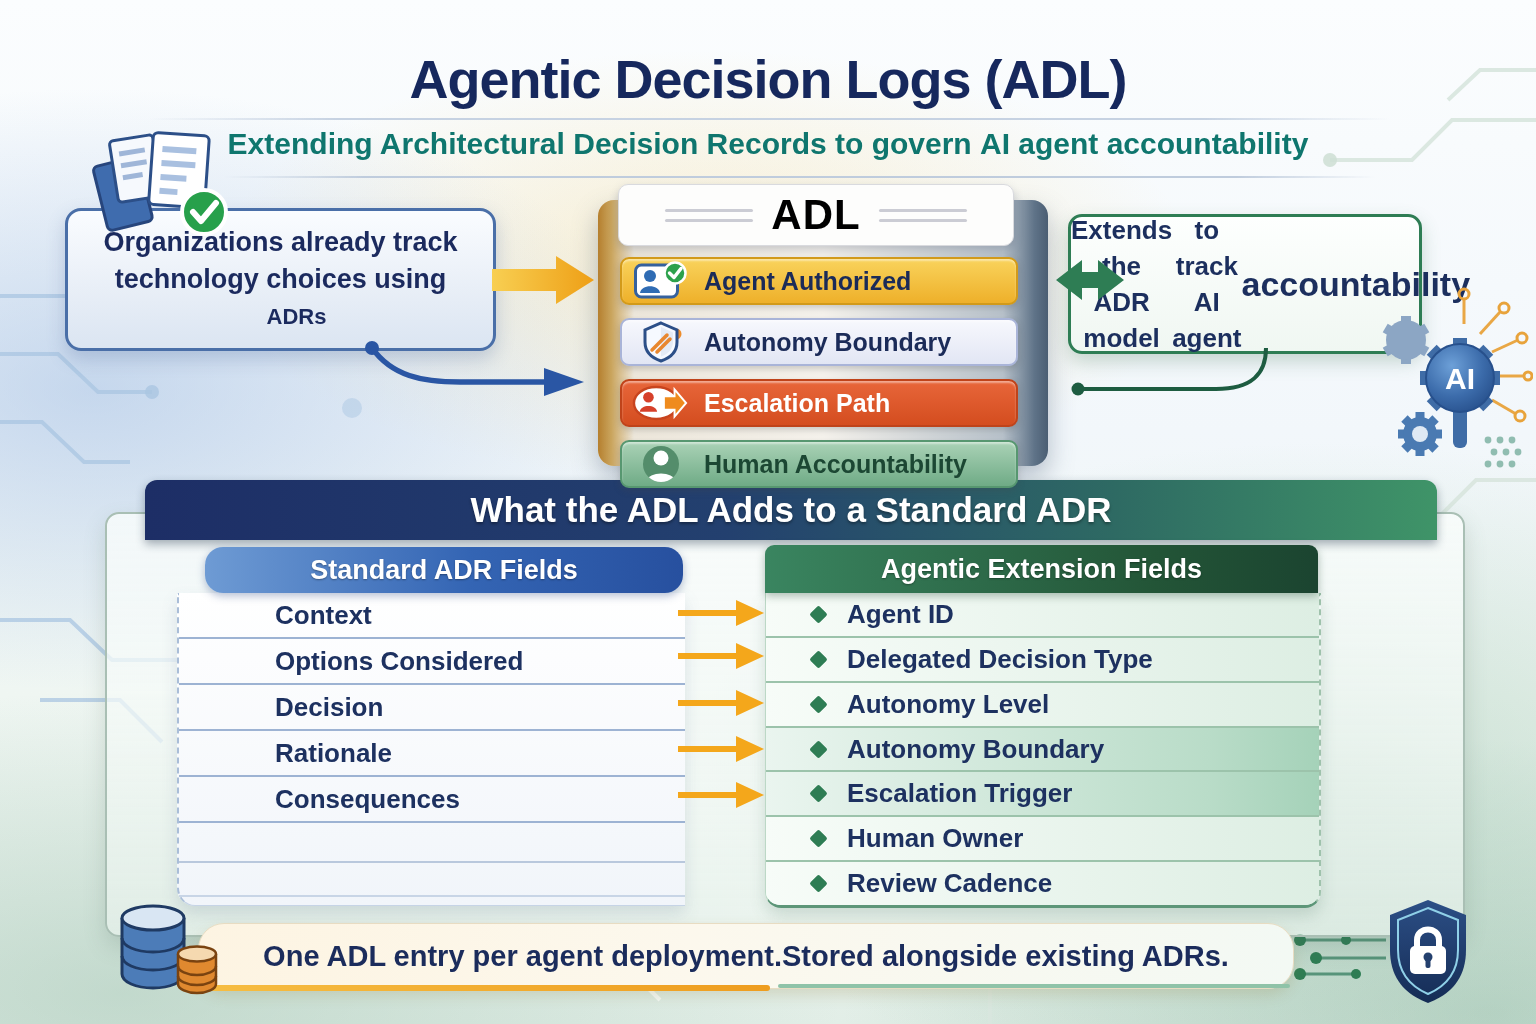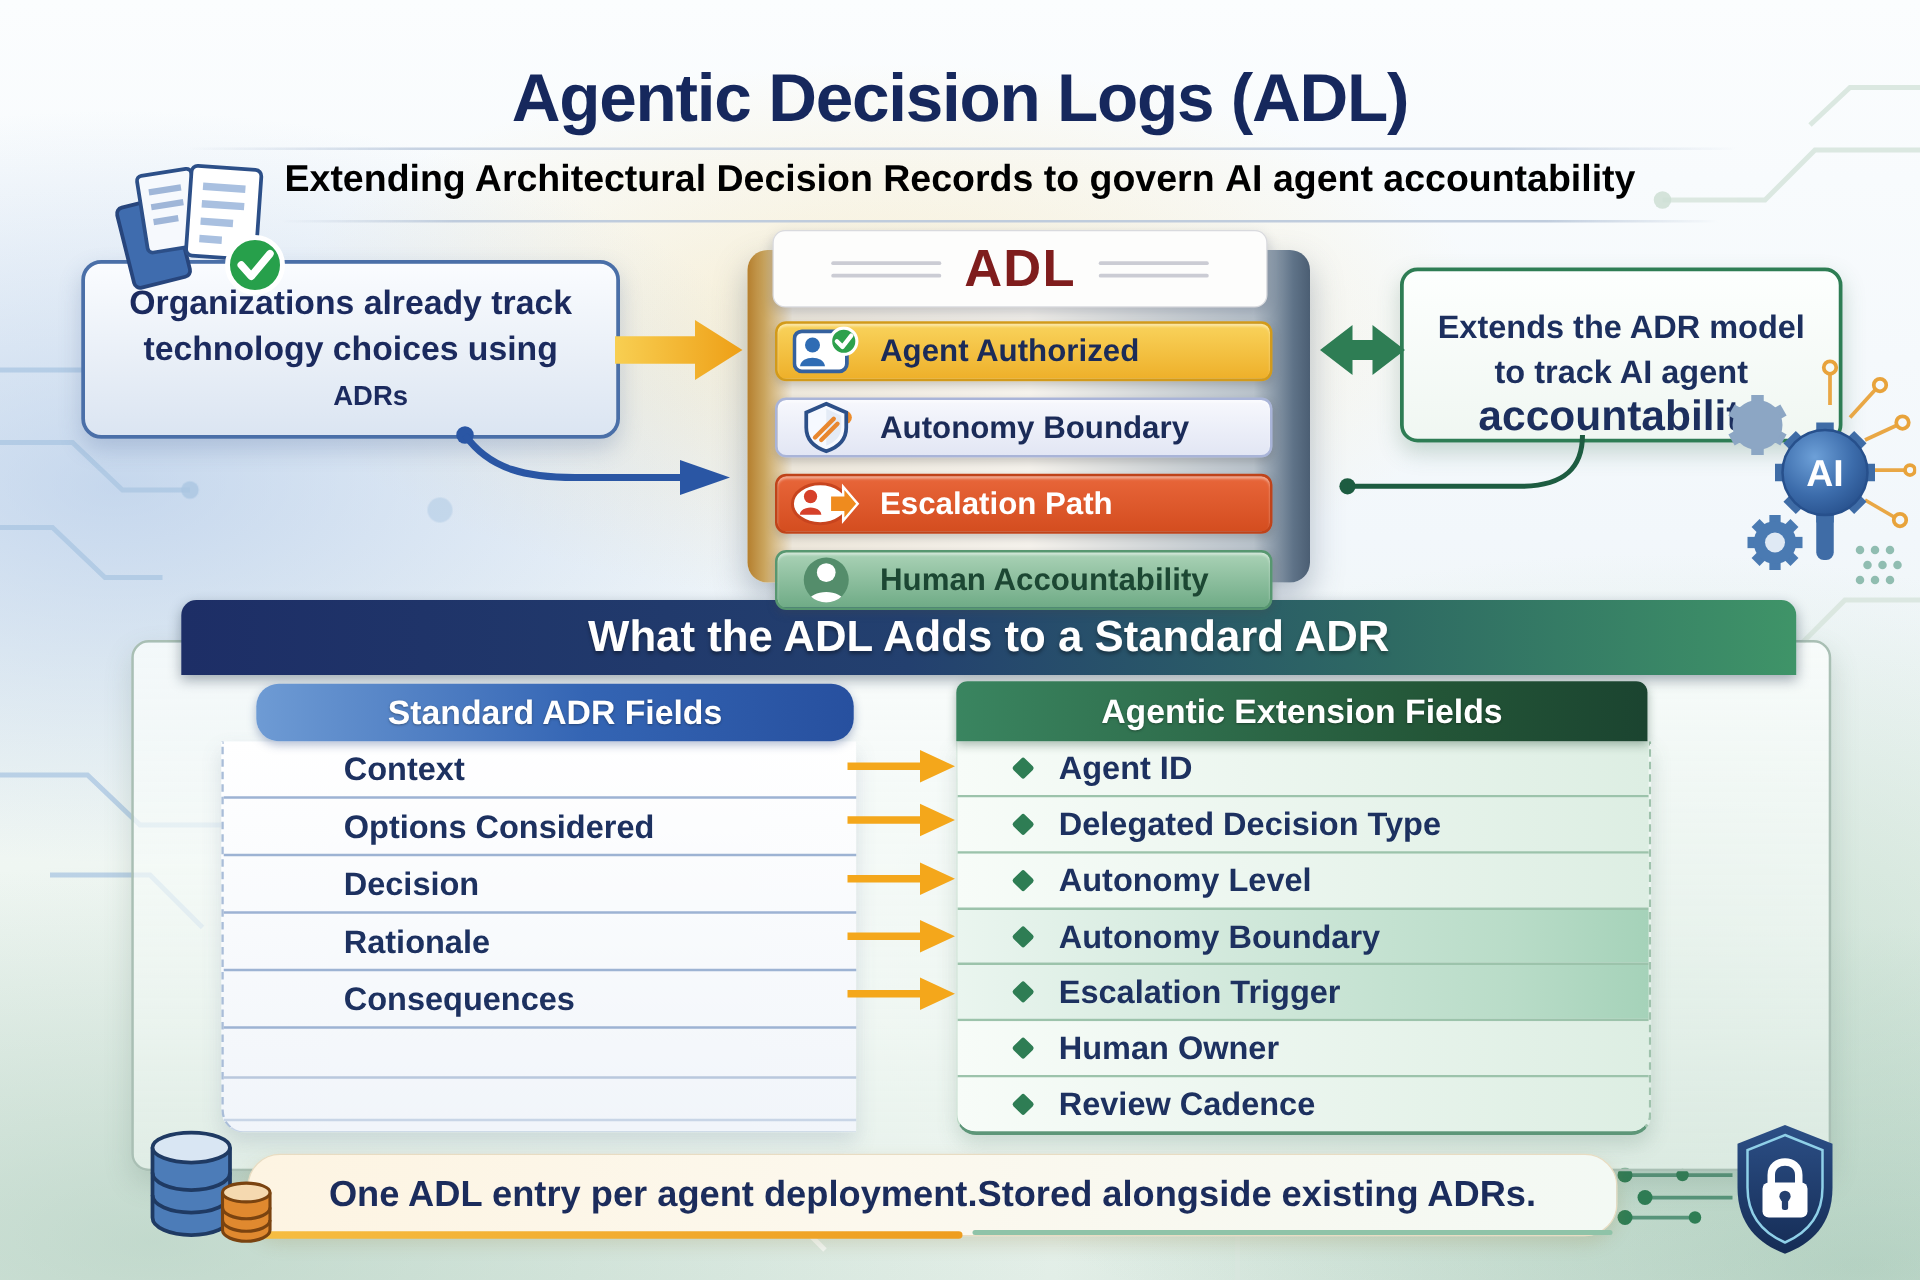--- a/index.html
+++ b/index.html
@@ -18,58 +18,58 @@
       radial-gradient(900px 380px at 97% 99%, rgba(120,170,145,.4), transparent 72%),
       linear-gradient(180deg,#fbfdfe 0%,#f2f7fb 42%,#eff6f2 68%,#e2eee7 100%);
   }
   .bg-circuits{inset:0;z-index:0;pointer-events:none;}
   
   .title{top:48px;left:0;width:100%;text-align:center;font-size:54px;font-weight:800;
     color:#16285d;letter-spacing:-1px;z-index:3;}
   .rule1{top:118px;left:150px;width:1240px;height:2px;z-index:2;
     background:linear-gradient(90deg,transparent,#c6d2e2 15%,#c6d2e2 85%,transparent);}
   .subtitle{top:127px;left:0;width:100%;text-align:center;font-size:30px;font-weight:600;
-    color:#000000;z-index:3;}
+    color:#0f766e;z-index:3;}
   .subtitle .hvy{font-weight:800;}
   .rule2{top:176px;left:225px;width:1150px;height:2px;z-index:2;
     background:linear-gradient(90deg,transparent,#bfccdd 12%,#bfccdd 88%,transparent);}
   
   .left-box{left:65px;top:208px;width:425px;height:137px;z-index:3;
     border:3px solid #4a6fa8;border-radius:16px;
     background:linear-gradient(180deg,#fafcff 0%,#e9eff7 55%,#dbe5f2 100%);
     box-shadow:0 8px 18px rgba(70,100,150,.25);
     display:flex;flex-direction:column;justify-content:center;align-items:center;
     font-size:27px;font-weight:600;color:#1b2a5e;line-height:37px;text-align:center;}
   .left-box .adrs{font-size:22px;font-weight:800;margin-left:32px;}
   .doc-icon{left:86px;top:124px;z-index:4;}
   
   .adl-back{left:598px;top:200px;width:450px;height:266px;z-index:2;border-radius:16px;
     background:linear-gradient(90deg,#b57f2e 0%,#caa55e 3%,#efe9dd 8%,#f7f4ee 50%,#b9c3cc 90%,#5f7388 97%,#4b5e73 100%);
     box-shadow:0 12px 26px rgba(60,80,110,.35);}
   .adl-header{left:618px;top:184px;width:394px;height:60px;z-index:4;border-radius:10px;
     background:#fdfdfc;border:1px solid #d9dade;box-shadow:0 4px 10px rgba(60,70,100,.25);
     display:flex;align-items:center;justify-content:center;gap:18px;}
-  .adl-header .t{font-size:42px;font-weight:800;color:#7f1d1d;letter-spacing:1px;}
+  .adl-header .t{font-size:42px;font-weight:800;color:#000000;letter-spacing:1px;}
   .lines{display:flex;flex-direction:column;gap:7px;}
   .lines i{display:block;width:88px;height:3px;background:#cbccd4;border-radius:2px;}
   .adl-rows{left:620px;top:244px;width:398px;z-index:4;}
   .adl-row{height:48px;margin-bottom:8px;border-radius:9px;display:flex;align-items:center;
     gap:14px;padding-left:10px;box-sizing:border-box;border:2px solid;
     font-size:25px;font-weight:800;box-shadow:0 3px 7px rgba(70,70,70,.25), inset 0 2px 2px rgba(255,255,255,.45);margin-top:13px;}
   .r-gold{background:linear-gradient(180deg,#f9d35c,#eeb02a);border-color:#d29a1a;color:#1b2b58;}
   .r-lav{background:linear-gradient(180deg,#f7f8fd,#e2e6f4);border-color:#a9b4d8;color:#1b2b58;}
   .r-org{background:linear-gradient(180deg,#e8663a,#d44d1f);border-color:#bf431a;color:#ffffff;}
   .r-grn{background:linear-gradient(180deg,#aad2b6,#6fab86);border-color:#579770;color:#1c4733;}
   .row-icon{width:58px;display:flex;justify-content:center;align-items:center;flex:0 0 auto;}
   
-  .right-box{left:1120px;top:214px;width:348px;height:134px;z-index:3;
+  .right-box{left:1068px;top:214px;width:348px;height:134px;z-index:3;
     border:3px solid #2e7d54;border-radius:14px;
     background:linear-gradient(180deg,#fdfffe,#f0f7f2);
     box-shadow:0 8px 18px rgba(60,110,85,.25);
-    display:flex;flex-direction:column;justify-content:flex-end;align-items:center;
+    display:flex;flex-direction:row;justify-content:space-between;align-items:center;
     font-size:26px;font-weight:600;color:#1c2f5e;line-height:36px;text-align:center;}
   .right-box .hvy{font-weight:800;font-size:34px;}
   .ai-art{left:1368px;top:282px;z-index:3;}
   
   .sec-panel{left:105px;top:512px;width:1356px;height:421px;z-index:1;border-radius:14px;
     border:2px solid #a9bfb4;background:linear-gradient(180deg,rgba(250,253,252,.8),rgba(238,246,241,.6));
     box-shadow:0 10px 22px rgba(80,110,95,.2);}
   .sec-band{left:145px;top:480px;width:1292px;height:60px;z-index:2;border-radius:12px 12px 0 0;
     background:linear-gradient(90deg,#1d2e66 0%,#23406f 45%,#2e6a63 75%,#3f9468 100%);
     box-shadow:0 4px 10px rgba(30,50,70,.4);

